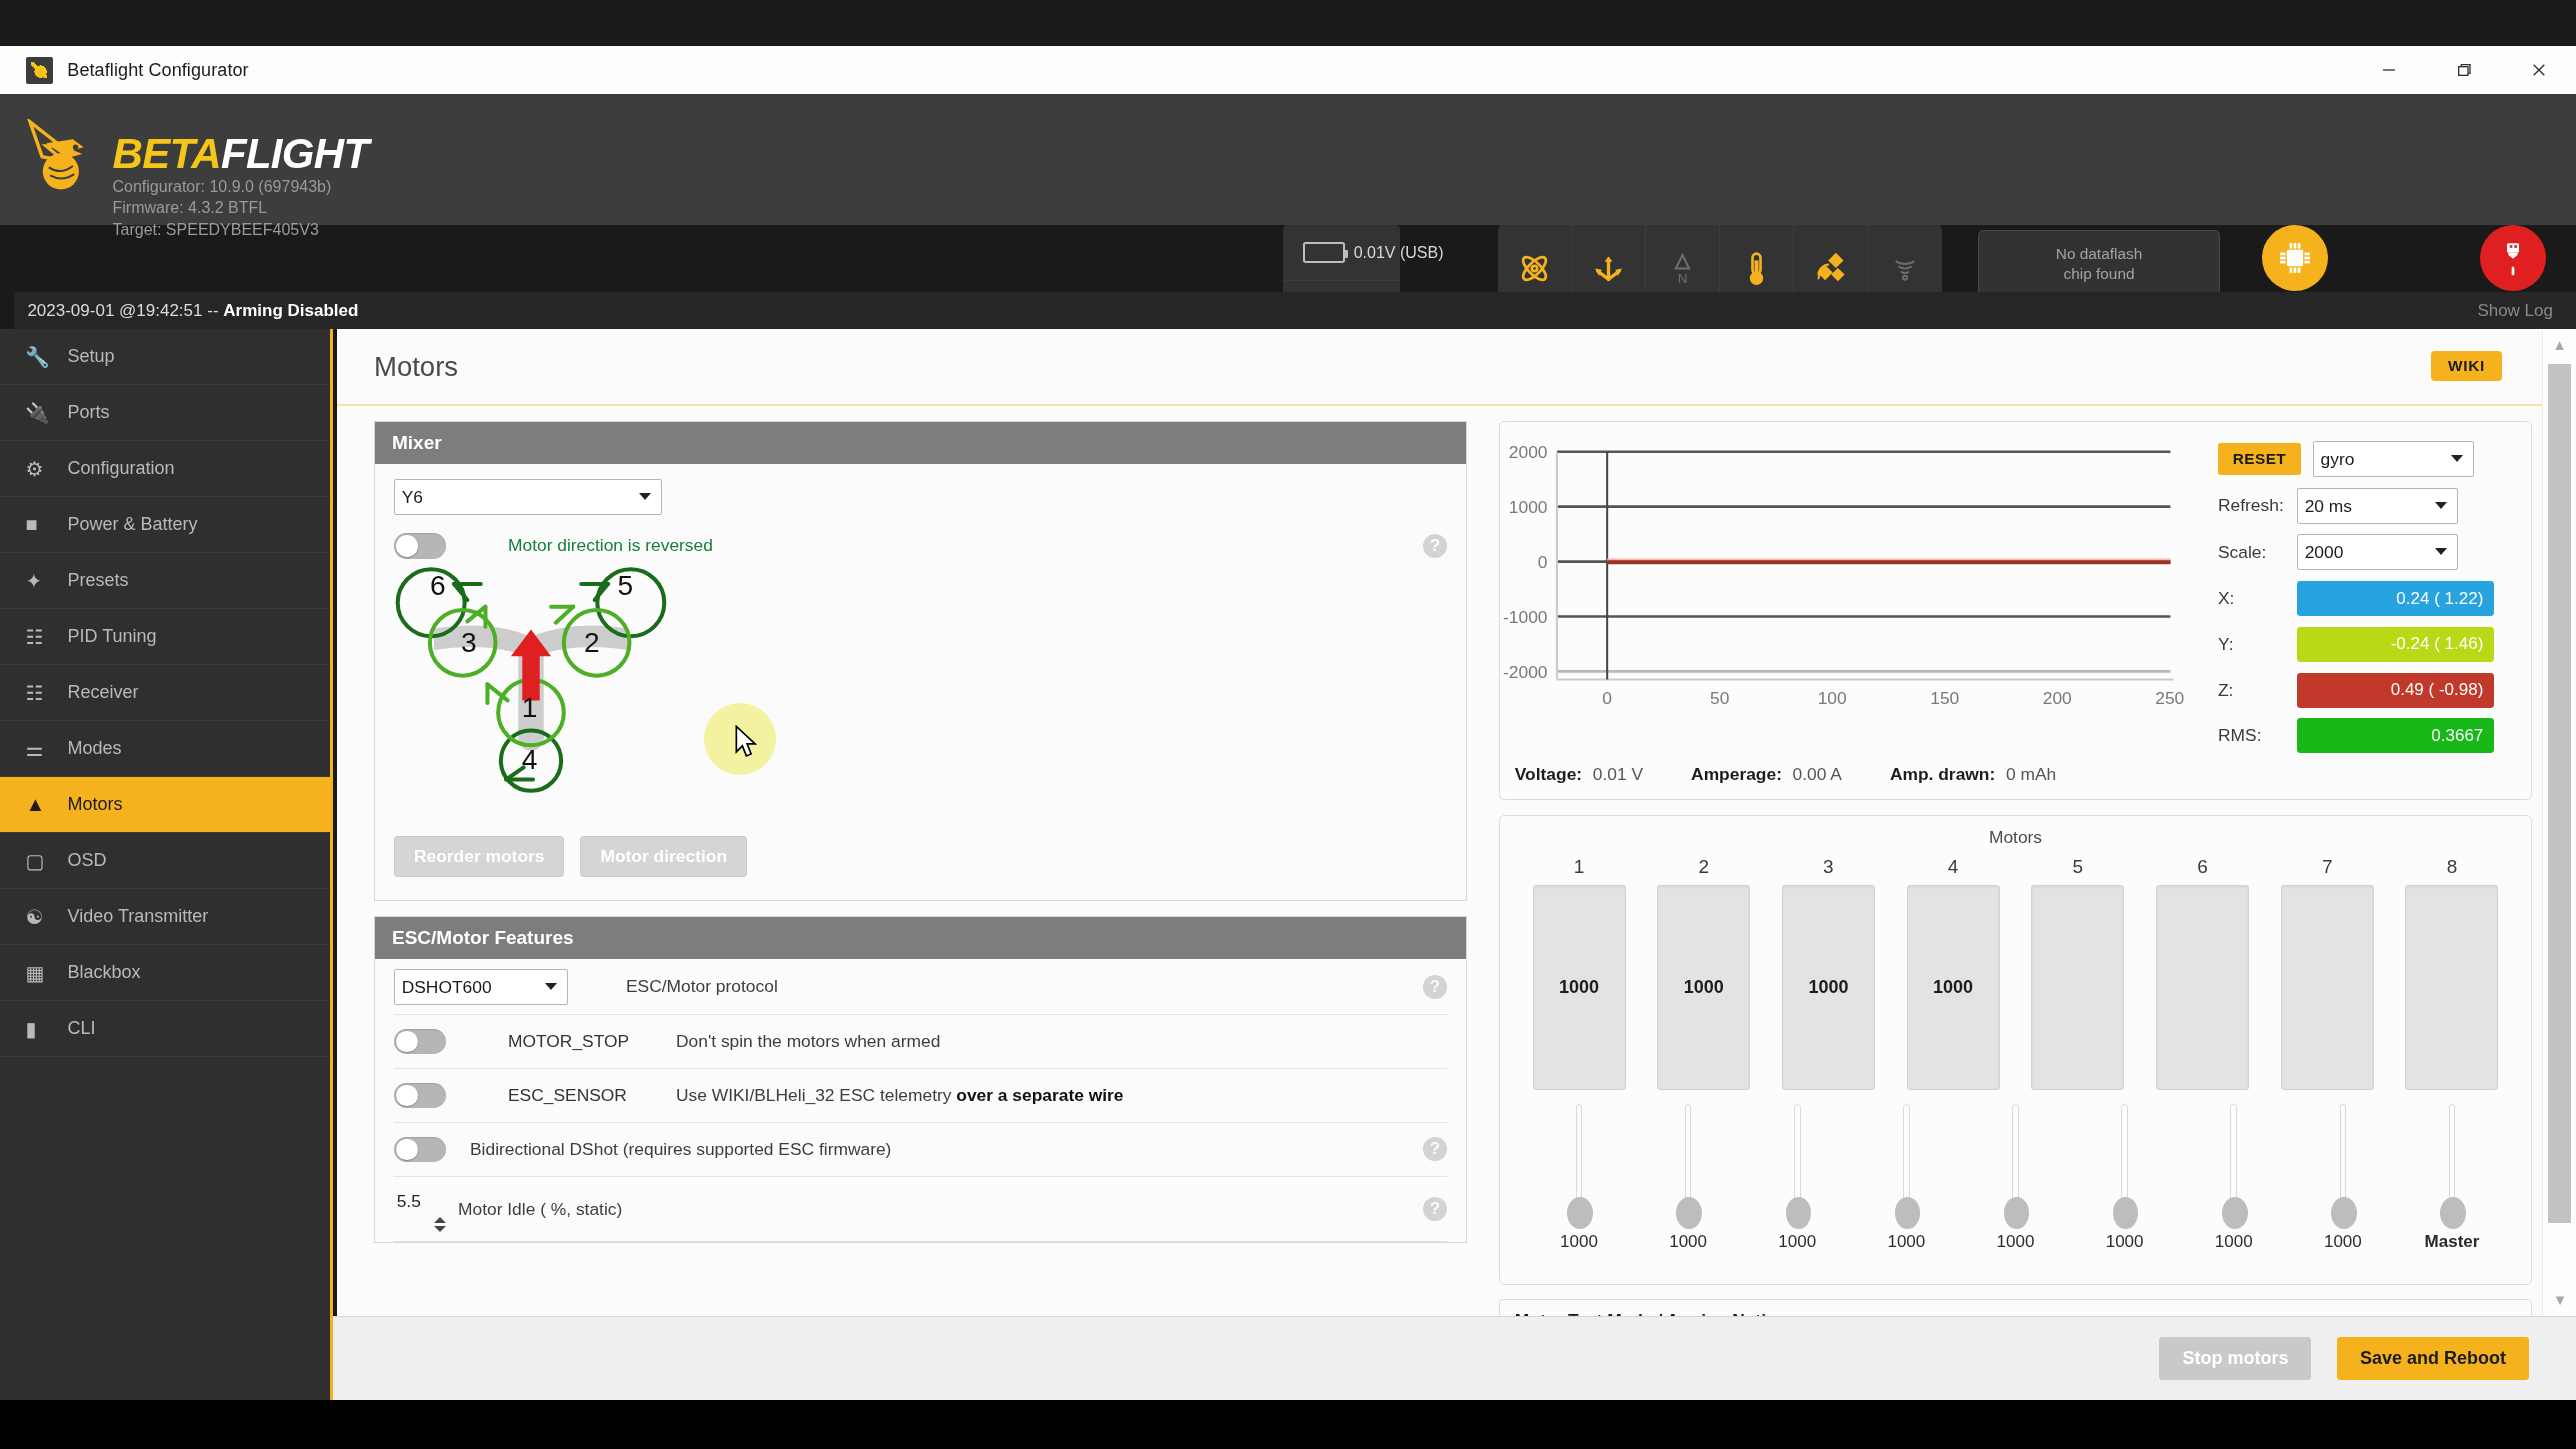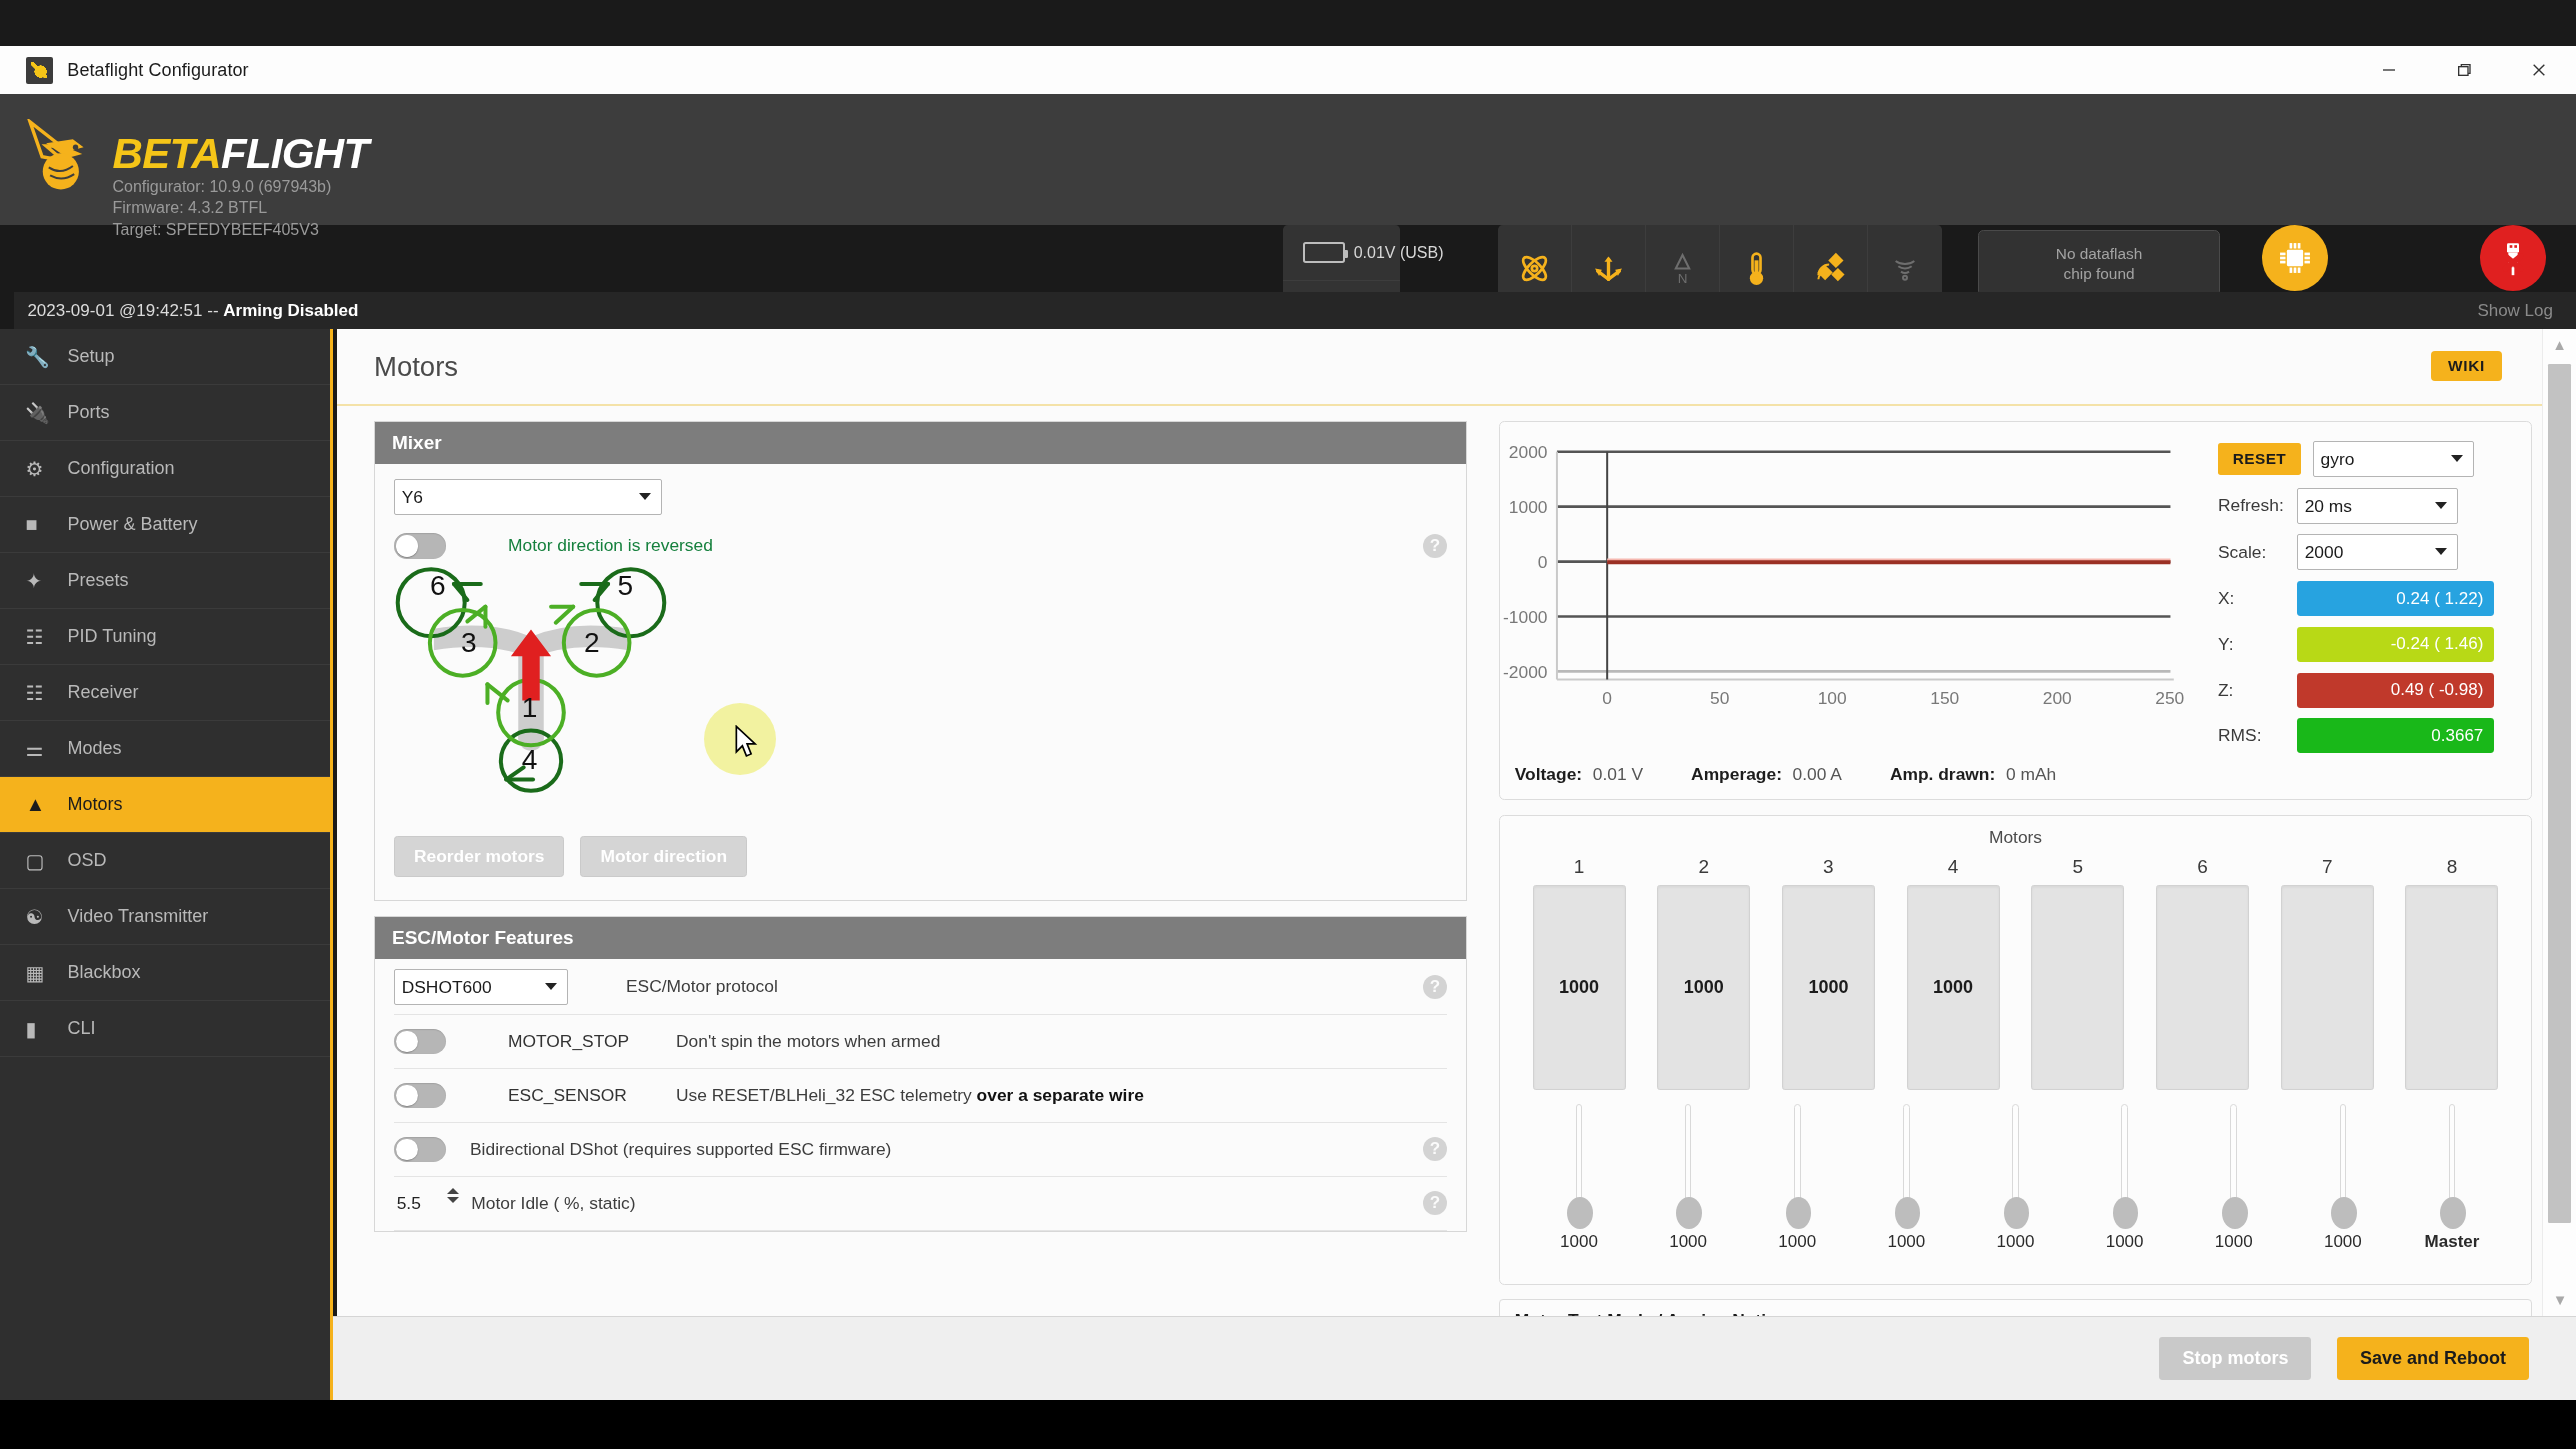--- a/index.html
+++ b/index.html
@@ -193,21 +193,21 @@
   .esc-row {
     display:flex; align-items:center; min-height:54px; border-bottom:0.7px solid #e4e4e4;
     padding:9.4px 0;
   }
   .esc-row:last-child { border-bottom:0.7px solid #e4e4e4; }
   .esc-row .lab-desc { font-size:17.4px; color:#3d3d3d; }
   .esc-row .lab-desc b { color:#111; }
   .esc-row .spacer { margin-left:auto; }
   .w-proto { width:174px; }
   .esc-name { width:168px; font-size:17.4px; color:#333; margin-left:62px;}
-  .num-wrap { display:flex; align-items:flex-start; }
+  .num-wrap { display:flex; align-items:flex-end;flex-direction:column; }
   .num-in {
     width:52px; height:31px; font-size:17.4px; font-family:"Liberation Sans",sans-serif;
     border:none; background:transparent; color:#222; padding-left:2.7px;
   }
   .spin { display:flex; flex-direction:column; margin-left:1.3px; }
   .spin i { display:block; width:0;height:0;border-left:6px solid transparent;border-right:6px solid transparent; }
   .spin i.u { border-bottom:6.7px solid #444; margin-bottom:2.7px;}
   .spin i.d { border-top:6.7px solid #444; }
 
   
@@ -645,21 +645,21 @@
 
             <div class="esc-row">
               <div class="tgl"></div>
               <div class="esc-name">MOTOR_STOP</div>
               <div class="lab-desc">Don't spin the motors when armed</div>
             </div>
 
             <div class="esc-row">
               <div class="tgl"></div>
               <div class="esc-name">ESC_SENSOR</div>
-              <div class="lab-desc"><span>Use RESET/BLHeli_32 ESC telemetry </span><b>over a separate wire</b></div>
+              <div class="lab-desc"><span>Use WIKI/BLHeli_32 ESC telemetry </span><b>over a separate wire</b></div>
             </div>
 
             <div class="esc-row">
               <div class="tgl"></div>
               <div class="lab-desc" style="margin-left:24px">Bidirectional DShot (requires supported ESC firmware)</div>
               <div class="spacer"></div>
               <div class="help-q">?</div>
             </div>
 
             <div class="esc-row">

